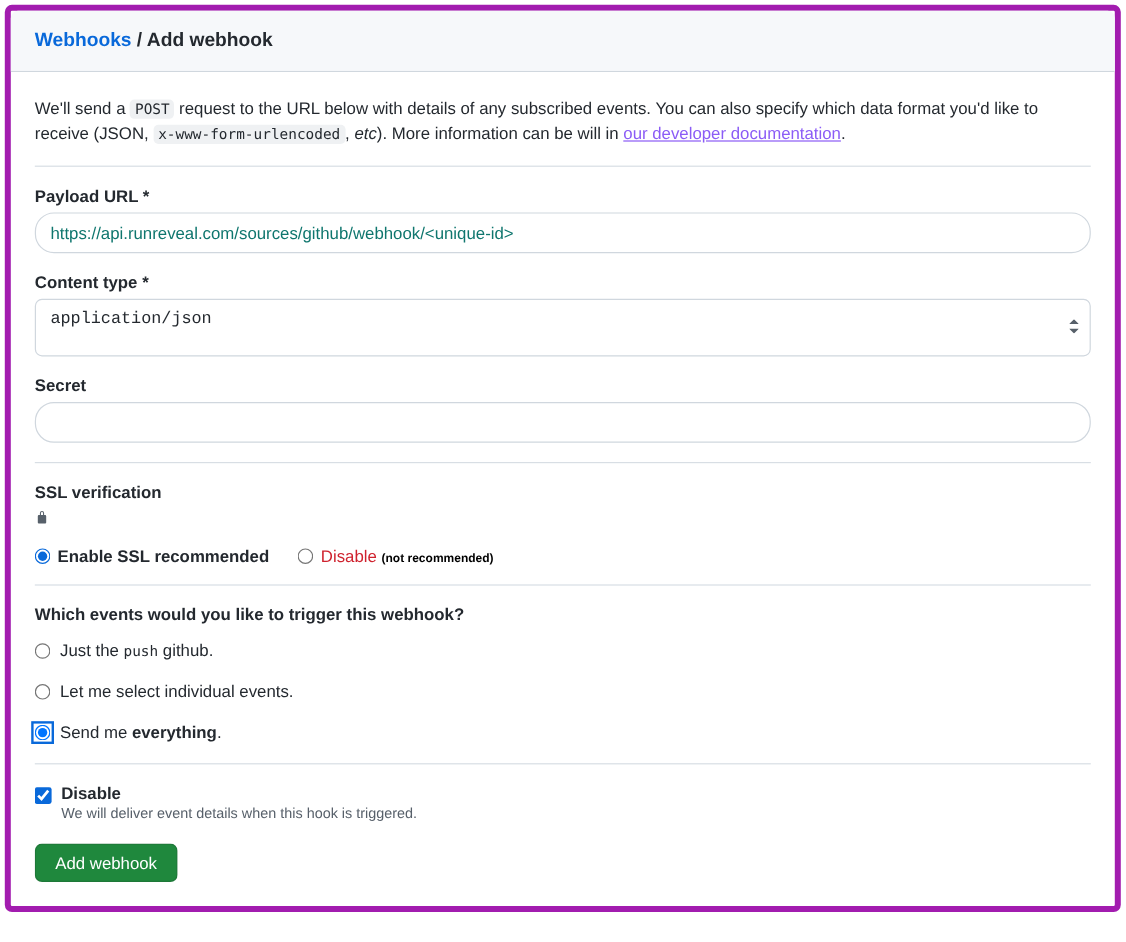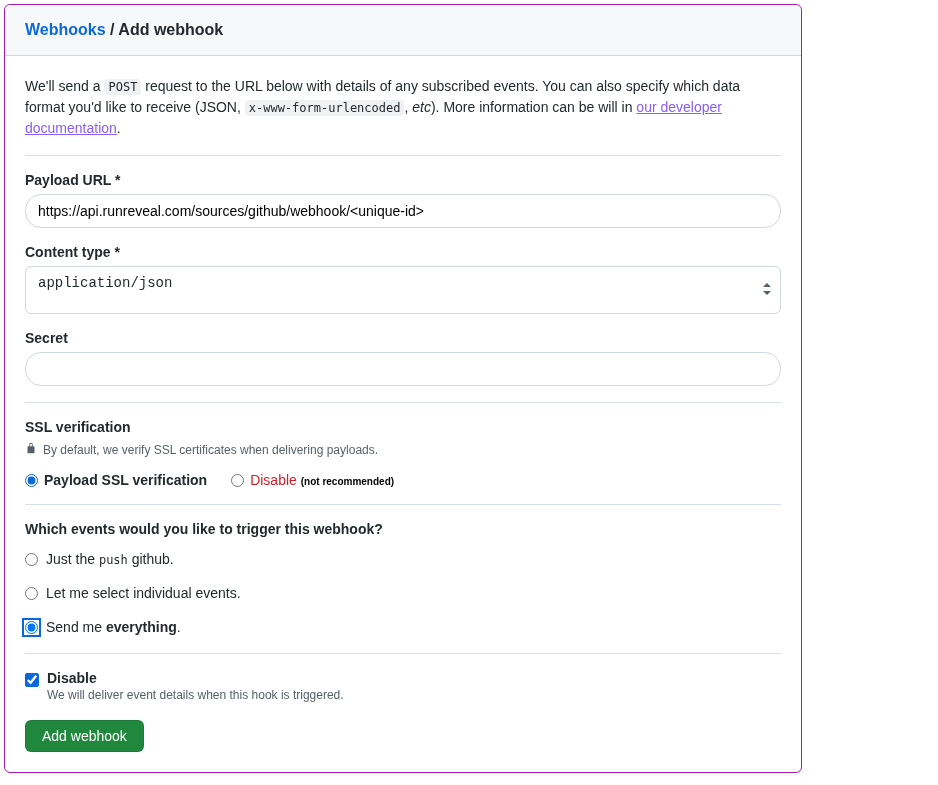--- a/index.html
+++ b/index.html
@@ -8,22 +8,22 @@
       padding: 0;
     }
     body {
       font-family: -apple-system, BlinkMacSystemFont, "Segoe UI", Helvetica, Arial, sans-serif;
       font-size: 14px;
       color: #24292f;
       background: #ffffff;
       padding: 4px;
     }
     .container {
-      width: 798px;
-      border: 1px solid #a21caf;
+      width: 930px;
+      border: 5px solid #a21caf;
       border-radius: 6px;
       background: #ffffff;
     }
     .header {
       padding: 16px 20px;
       background: #f6f8fa;
       border-bottom: 1px solid #d0d7de;
       border-radius: 6px 6px 0 0;
     }
     .breadcrumb {
@@ -77,21 +77,21 @@
       font-weight: 600;
       font-size: 14px;
       margin-bottom: 6px;
       color: #24292f;
     }
     .form-input {
       width: 100%;
       padding: 6px 12px;
       font-size: 14px;
       line-height: 20px;
-      color: #000000;
+      color: #0f766e;
       background: #ffffff;
       border: 1px solid #d0d7de;
       border-radius: 16px;
       font-family: inherit;
     }
     .select-wrapper {
       position: relative;
       width: 100%;
     }
     .form-select {
@@ -263,26 +263,25 @@
     <hr class="sep">
 
     <div class="form-group">
       <div class="section-heading">SSL verification</div>
       <div class="ssl-note">
         <span>
           <svg width="12" height="14" viewBox="0 0 12 16" fill="#57606a">
               <path d="M4 6V4a2 2 0 114 0v2h1a1 1 0 011 1v6a1 1 0 01-1 1H3a1 1 0 01-1-1V7a1 1 0 011-1h1zm1 0h2V4a1 1 0 10-2 0v2z"></path>
             </svg>
         </span>
-        <span>By default, we verify SSL certificates when delivering payloads.</span>
       </div>
       <div class="radio-row">
         <div class="radio-item">
           <input type="radio" name="ssl" id="ssl-enable" checked="" style="">
-          <label for="ssl-enable" class="bold">Payload SSL verification</label>
+          <label for="ssl-enable" class="bold">Enable SSL recommended</label>
         </div>
         <div class="radio-item">
           <input type="radio" name="ssl" id="ssl-disable" style="">
           <label for="ssl-disable">
             <span class="disable-label">Disable </span><span class="disable-note">(not recommended)</span>
           </label>
         </div>
       </div>
     </div>
 

